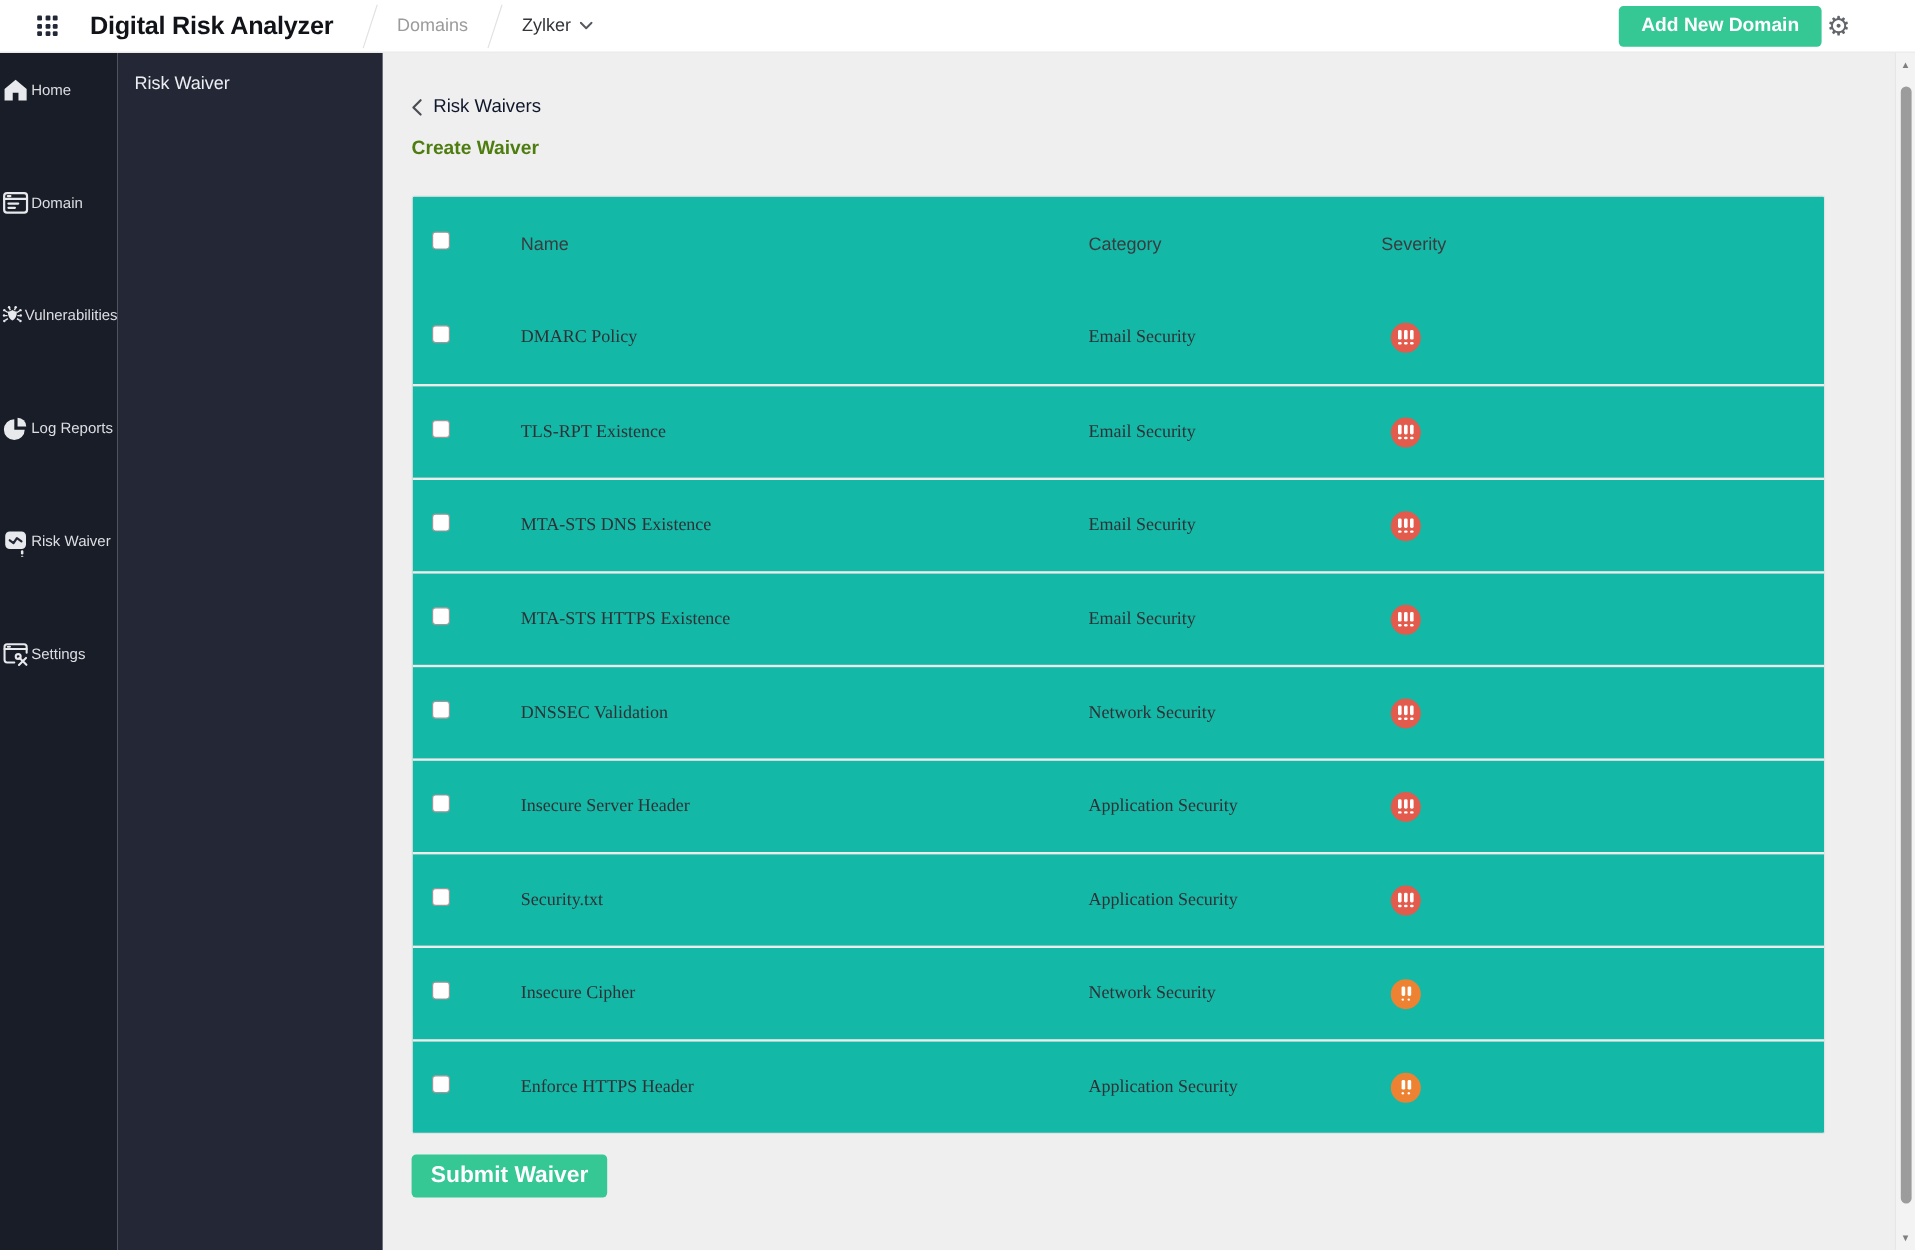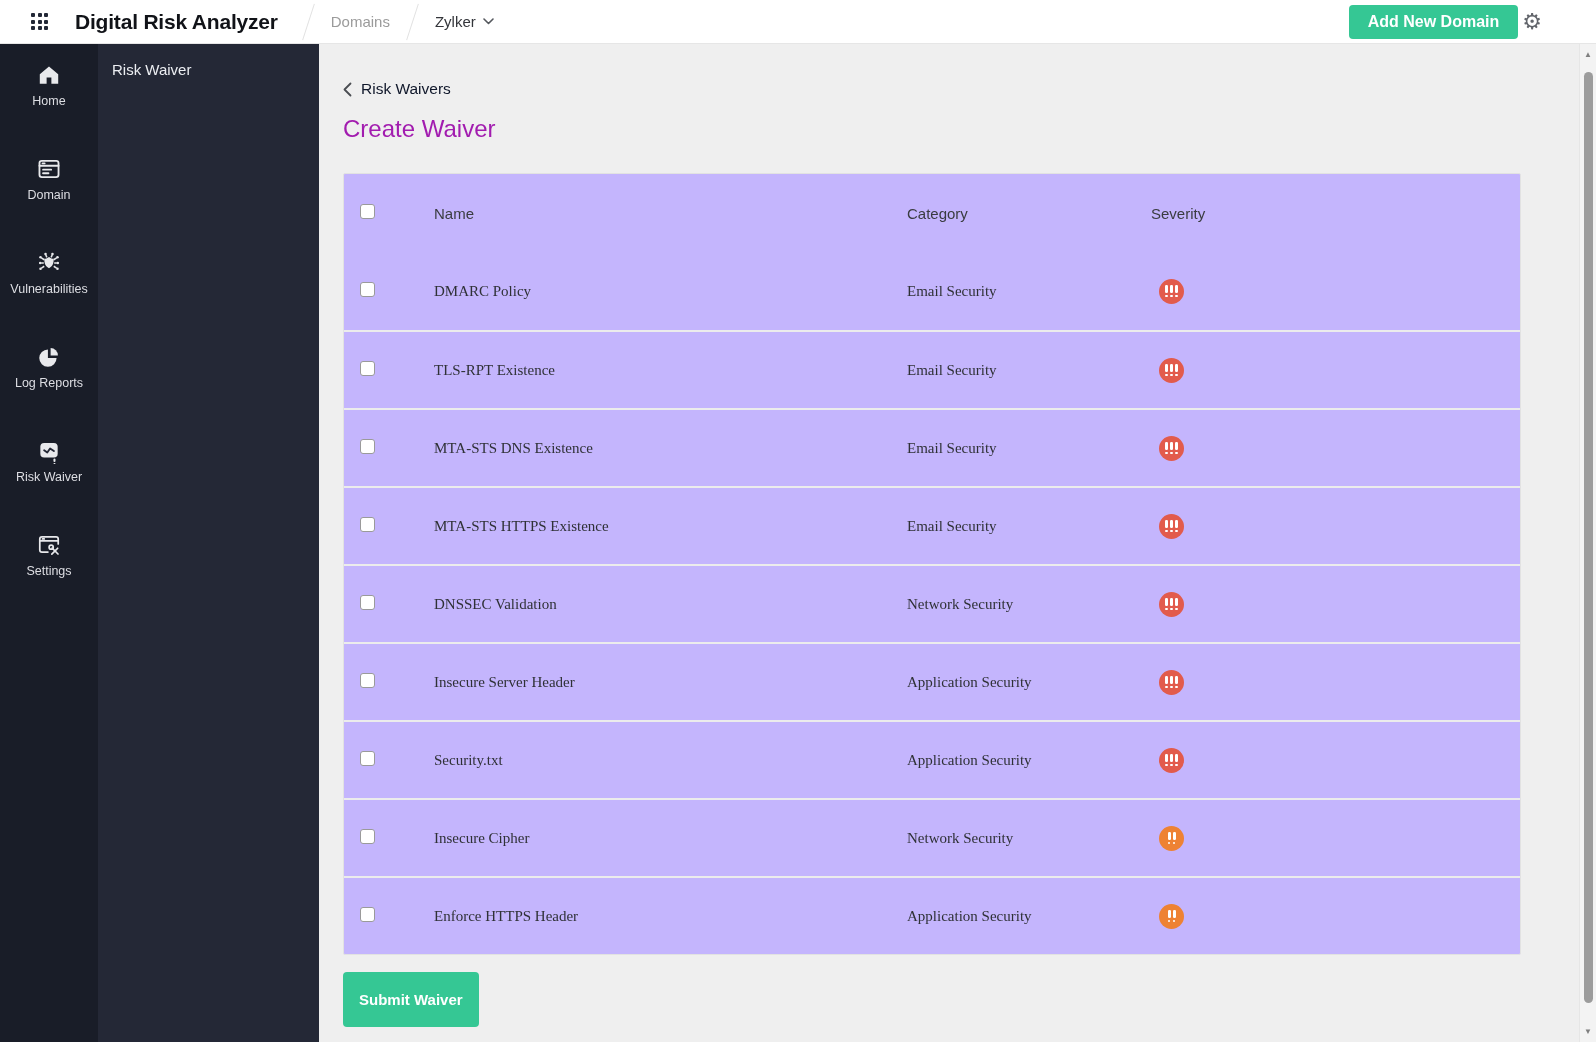--- a/index.html
+++ b/index.html
@@ -36,39 +36,39 @@
     background: #35c794; color: #ffffff; font-weight: 700; font-size: 16px;
     border: none; border-radius: 4px; padding: 8px 19px; cursor: pointer;
     font-family: "Liberation Sans", sans-serif;
   }
   .gear { font-size: 22px; color: #62656b; line-height: 1; cursor: pointer; }
   
   .content-row { display: flex; height: 998px; }
   
   .rail { width: 98px; background: #191d28; padding-top: 8px; flex-shrink: 0; }
   .rail-item {
-    height: 94px; display: flex; flex-direction: column; align-items: center;
+    height: 94px; display: flex; flex-direction: row; 
     padding-top: 10px; cursor: pointer;
   }
   .rail-item .ricon { width: 26px; height: 26px; display: block; }
   .rail-item .rlabel {
     margin-top: 6px; font-size: 12.5px; color: #dddee3; text-align: center; white-space: nowrap;
   }
   
   .panel { width: 221px; background: #242836; flex-shrink: 0; }
   .panel-title { padding: 17px 0 0 14px; font-size: 15px; color: #eceef2; }
   
   .main { flex: 1; background: #efefef; padding: 36px 0 0 24px; position: relative; }
   .back-link { display: flex; align-items: center; gap: 9px; cursor: pointer; width: fit-content; }
   .back-link svg { display: block; }
   .back-link .back-text { font-size: 15.5px; color: #0f172a; }
-  .page-title { margin-top: 17px; font-size: 24px; font-weight: 400; color: #a21caf; }
+  .page-title { margin-top: 17px; font-size: 16px; font-weight: 700; color: #4d7c0f; }
   
   .card {
-    margin-top: 30px; width: 1178px; background: #c4b5fd;
+    margin-top: 30px; width: 1178px; background: #14b8a6;
     border: 1px solid #e2e2e2; border-radius: 2px;
   }
   .trow {
     display: grid; grid-template-columns: 90px 473px 244px 1fr;
     align-items: center; height: 78px;
   }
   .trow + .trow { border-top: 2px solid #ececec; }
   .cell-check { padding-left: 16px; }
   .checkbox {
     display: inline-block; width: 15px; height: 15px; background: #fff;
@@ -77,21 +77,21 @@
   .th { font-size: 15px; color: #3a3c40; }
   .td-name, .td-category { font-size: 15px; color: #2f3136; font-family: Liberation Serif, serif; }
   .sev-cell { padding-left: 8px; }
   .sev-icon {
     width: 25px; height: 25px; border-radius: 50%;
     display: flex; align-items: center; justify-content: center; gap: 2px;
   }
   .bang { display: flex; flex-direction: column; align-items: center; gap: 1.5px; }
   .bang-bar { width: 3px; height: 8px; background: #fff; border-radius: 1.2px; }
   .bang-dot { width: 2.6px; height: 2.4px; background: #fff; border-radius: 1px; }
-  .submit-btn { margin-top: 17px; font-size: 15px; padding: 19px 16px; }
+  .submit-btn { margin-top: 17px; font-size: 19px; padding: 7px 16px; }
   
   .scrollbar {
     position: absolute; right: 0; top: 44px; bottom: 0; width: 17px;
     background: #f3f3f3; border-left: 1px solid #e6e6e6; z-index: 6;
   }
   .sb-arrow { position: absolute; left: 0; width: 16px; text-align: center; font-size: 8px; color: #7f7f7f; cursor: pointer; }
   .sb-up { top: 6px; }
   .sb-down { bottom: 6px; }
   .sb-thumb {
     position: absolute; top: 28px; bottom: 39px; left: 3.5px; width: 9px;

